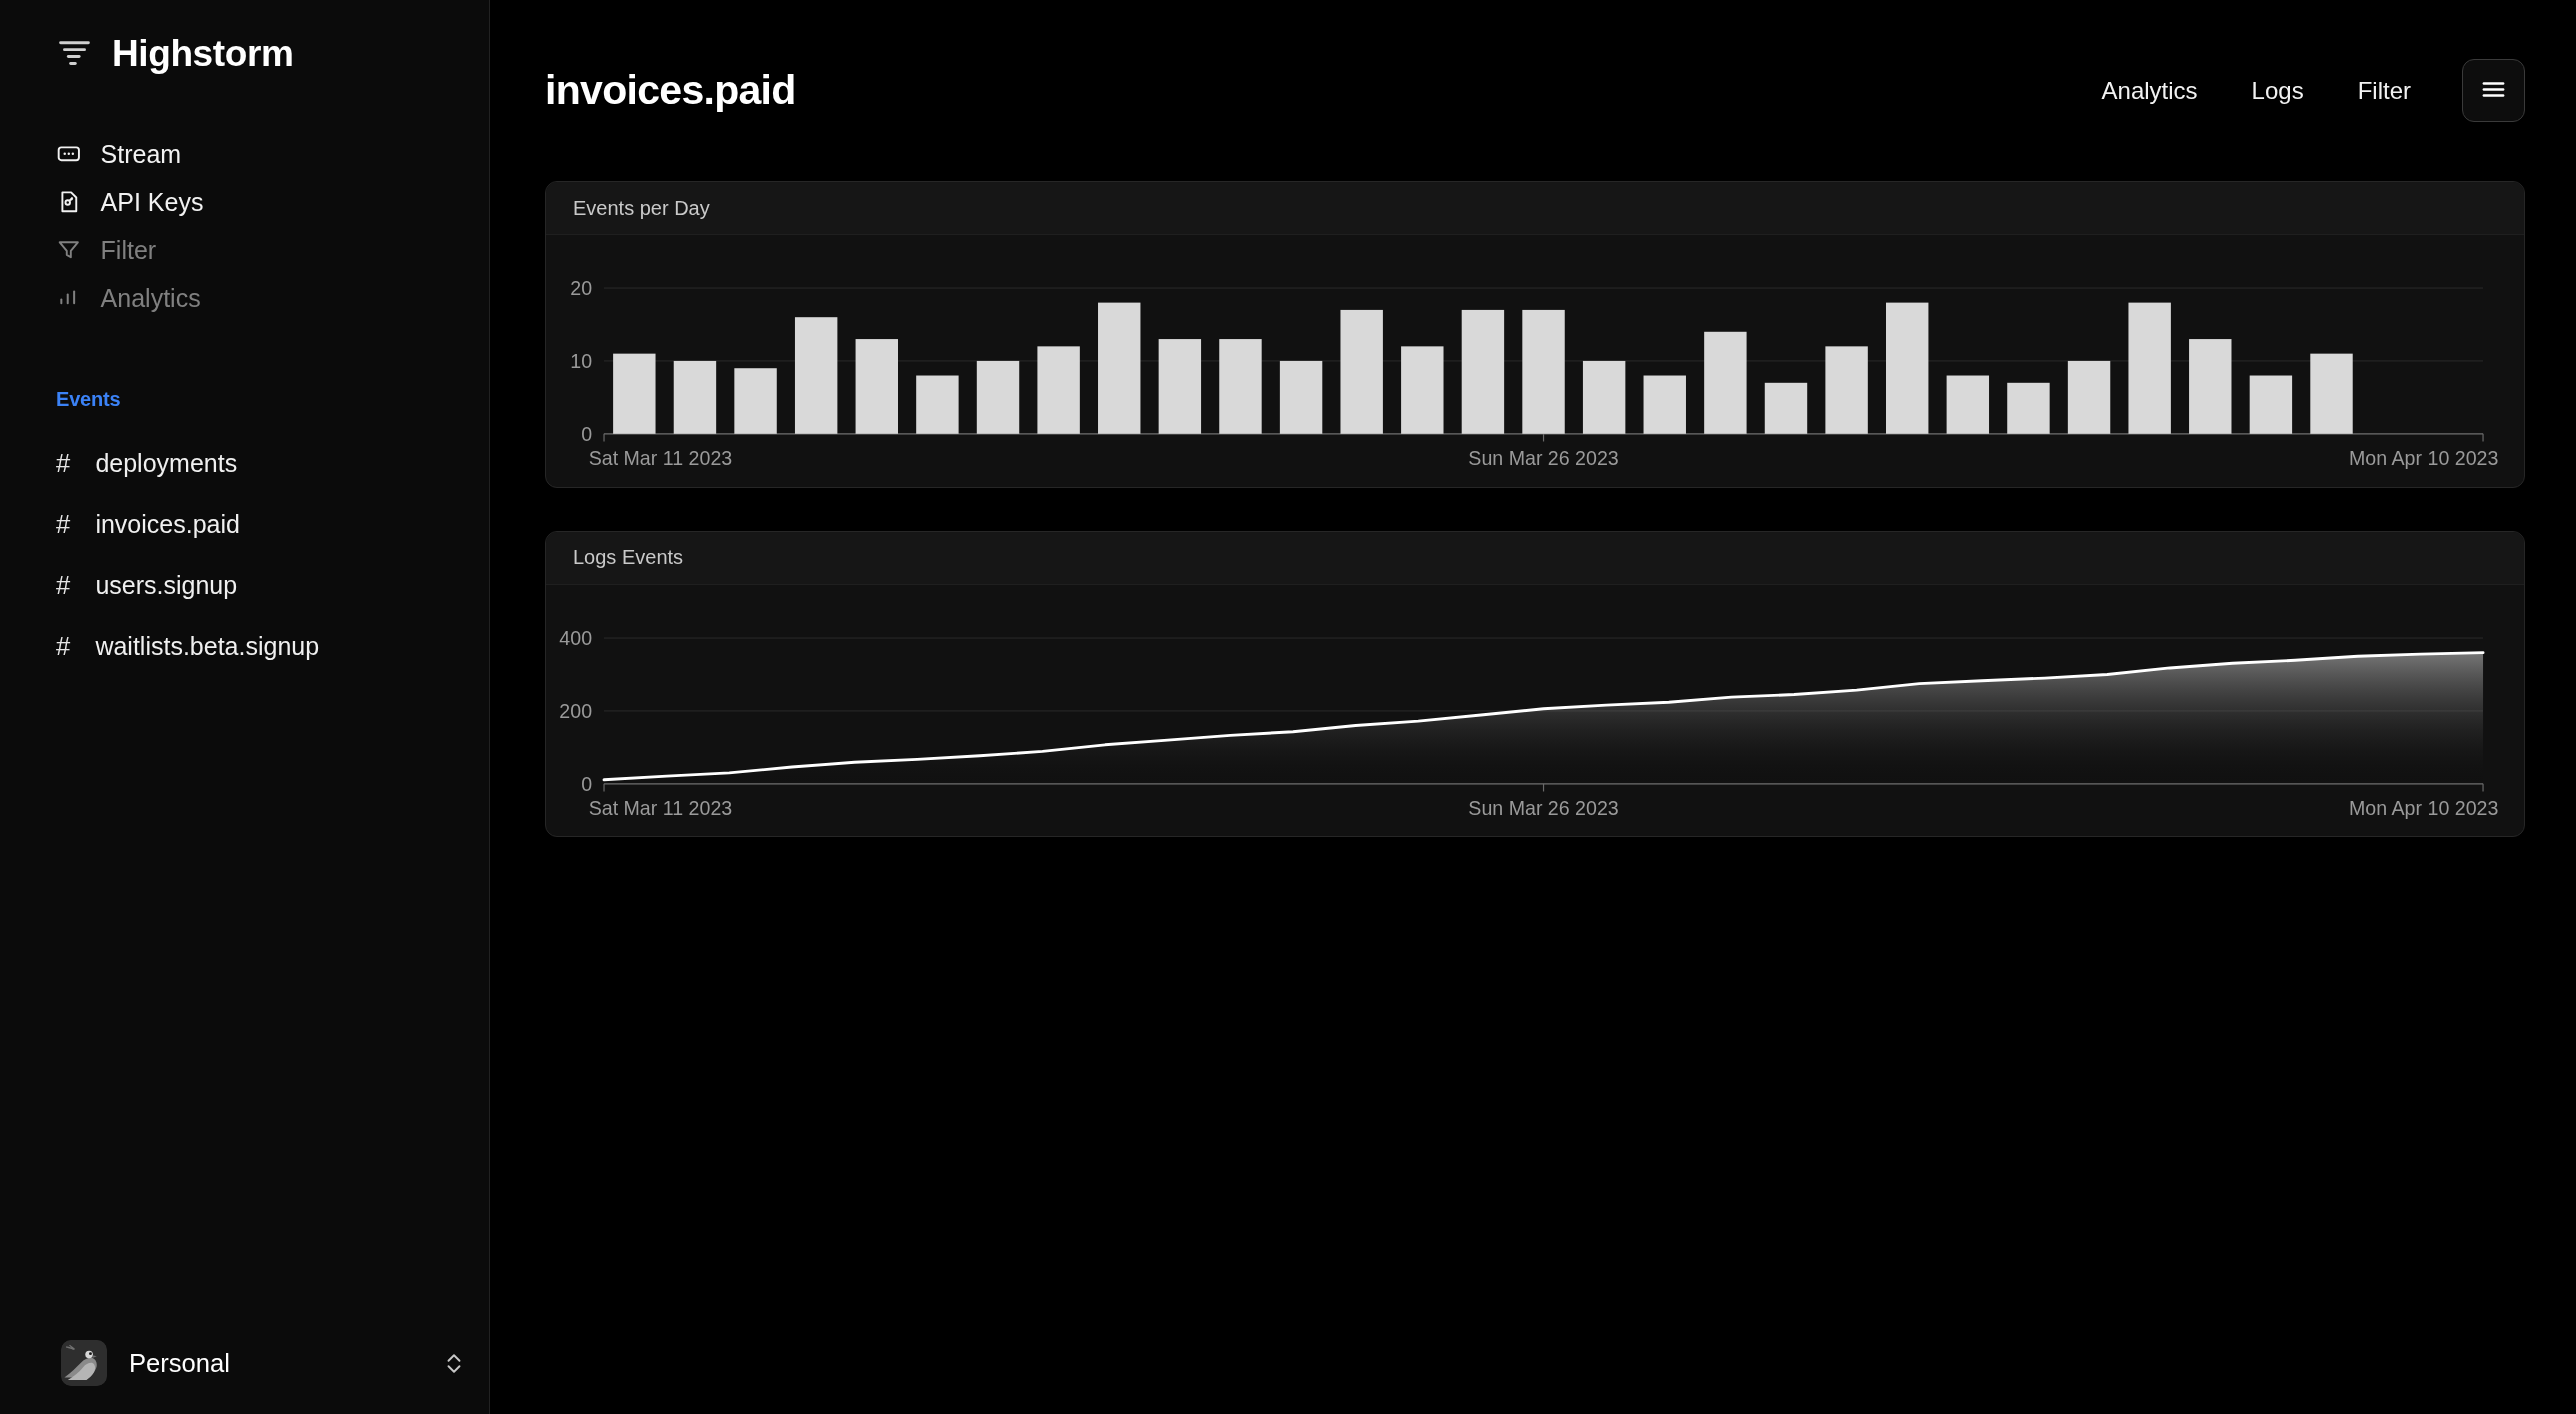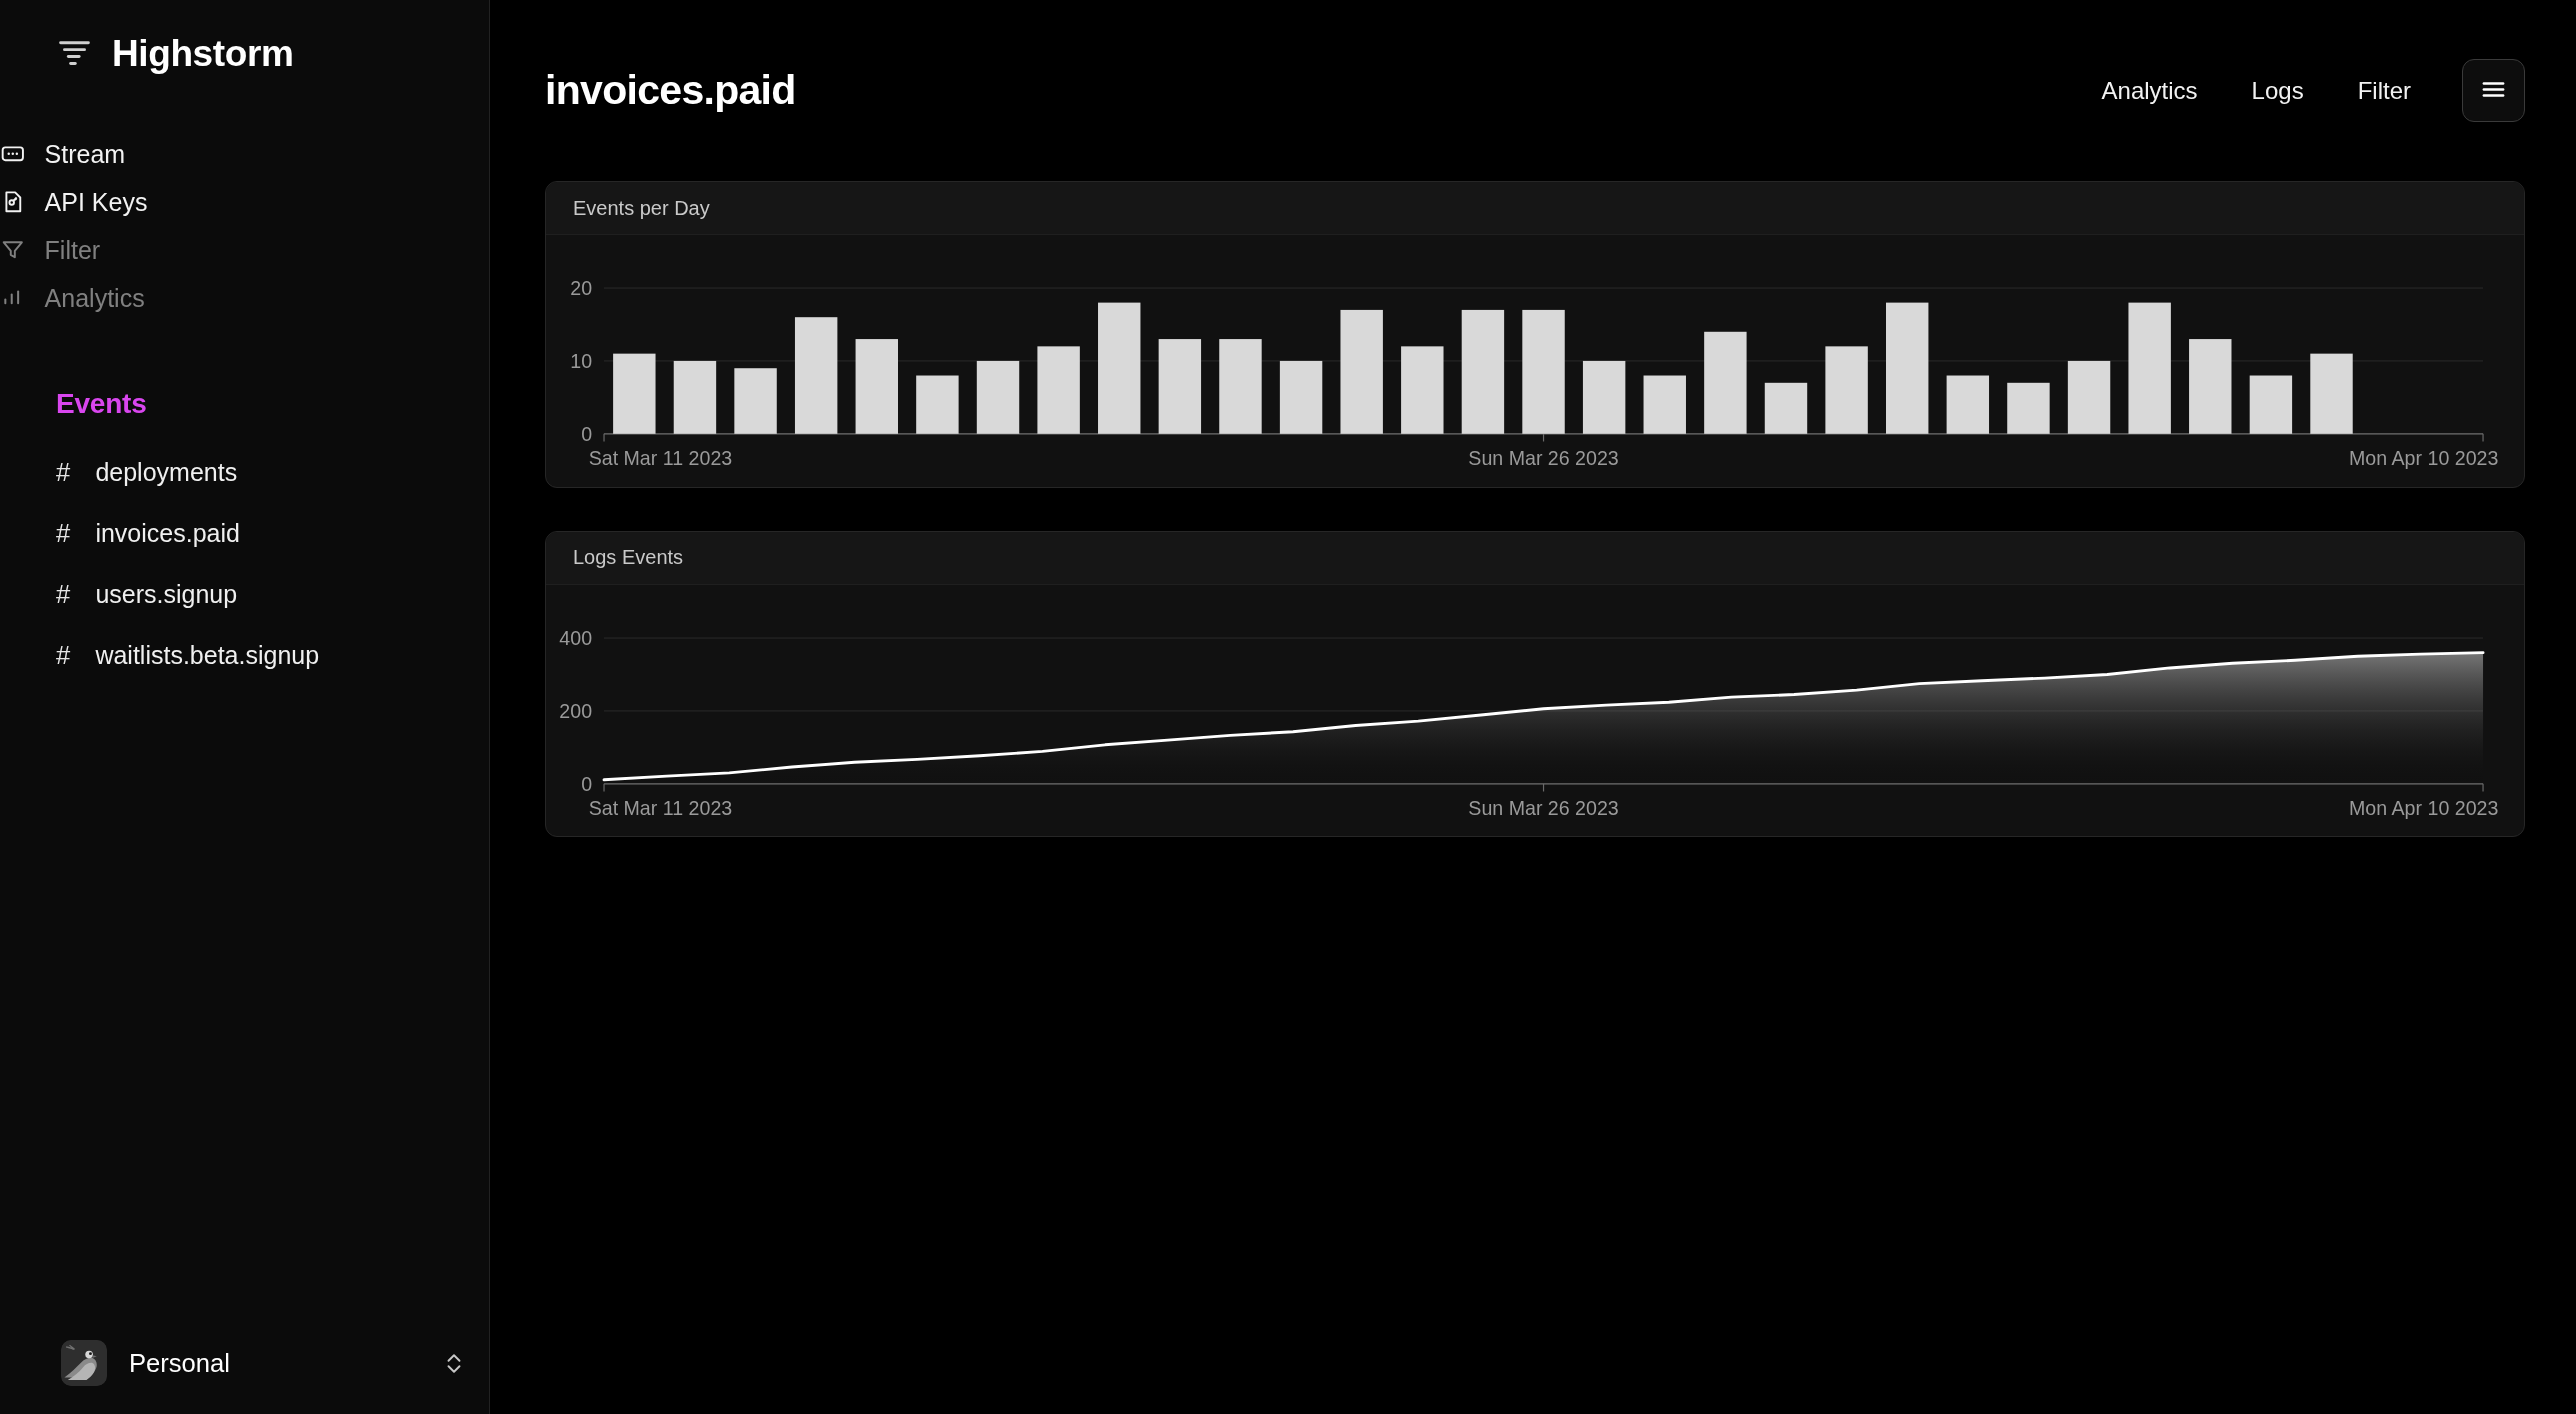--- a/index.html
+++ b/index.html
@@ -22,33 +22,33 @@
   .brand {
     display: flex; align-items: center; gap: 19px;
     padding: 35px 0 0 56px;
   }
   .brand-icon { width: 37px; height: 37px; display: block; }
   .brand-name {
     font-size: 37px; font-weight: 700; color: #ffffff;
     letter-spacing: -0.4px; line-height: 1;
   }
 
-  .nav { margin-top: 58px; }
+  .nav { margin-top: 58px; padding-left: 56px; }
   .nav-item {
     display: flex; align-items: center; gap: 19px;
     height: 48px; cursor: pointer;
   }
   .nav-icon { width: 25.6px; height: 25.6px; display: block; flex: 0 0 25.6px; }
   .nav-label { font-size: 25px; line-height: 1; }
   .nav-item.active .nav-label { color: #f2f2f2; }
   .nav-item.muted .nav-label { color: #808080; }
 
   .section-title {
     margin: 66px 0 0 56px;
-    font-size: 28px; font-weight: 700; color: #d946ef;
+    font-size: 20px; font-weight: 700; color: #3b82f6;
     letter-spacing: -0.2px;
   }
   .event-list { margin-top: 22px; padding-left: 56px; }
   .event-item {
     display: flex; align-items: center; gap: 19px;
     height: 61px; cursor: pointer;
   }
   .hash { font-size: 25.6px; color: #e6e6e6; width: 20.4px; text-align: left; }
   .event-label { font-size: 25px; color: #f0f0f0; }
 

